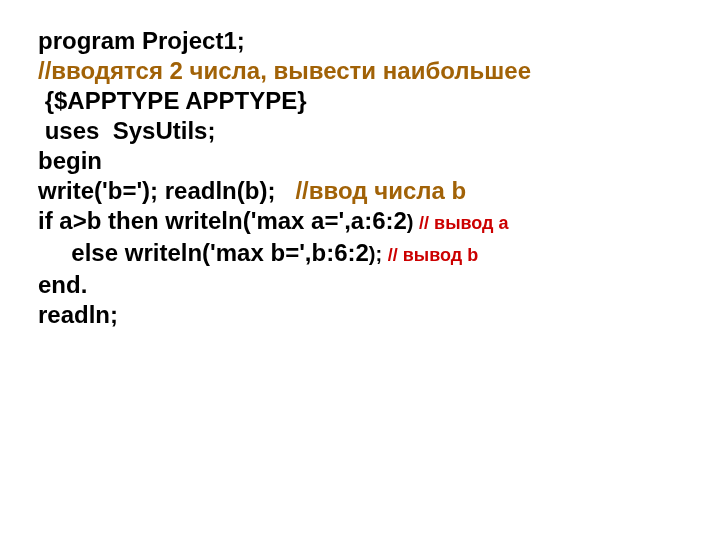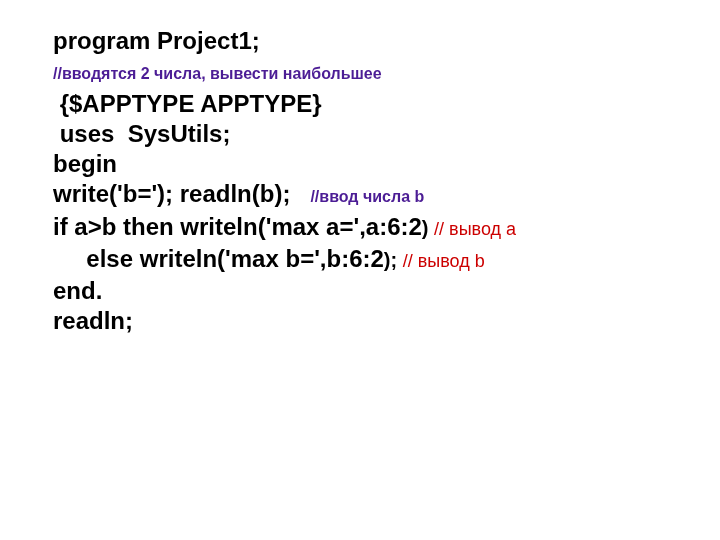--- a/index.html
+++ b/index.html
@@ -4,39 +4,39 @@
 <style>
   html, body {
     margin: 0;
     padding: 0;
     width: 720px;
     height: 540px;
     background: #ffffff;
     font-family: Arial, Helvetica, sans-serif;
   }
   .page {
-    padding: 26px 0 0 53px;
+    padding: 26px 0 0 38px;
     box-sizing: border-box;
   }
   .line {
     font-size: 24px;
     line-height: 30px;
     font-weight: bold;
     white-space: pre;
     color: #000000;
   }
   .comment {
-    color: #4c1d95;
-    font-size: 16px;
+    color: #a16207;
+    font-size: 24px;
     font-weight: bold;
   }
   .comment-small {
     color: #cc0000;
     font-size: 18px;
-    font-weight: normal;
+    font-weight: bold;
   }
   .tail {
     font-size: 20px;
     color: #000000;
     font-weight: bold;
   }
 </style>
 </head>
 <body>
 

